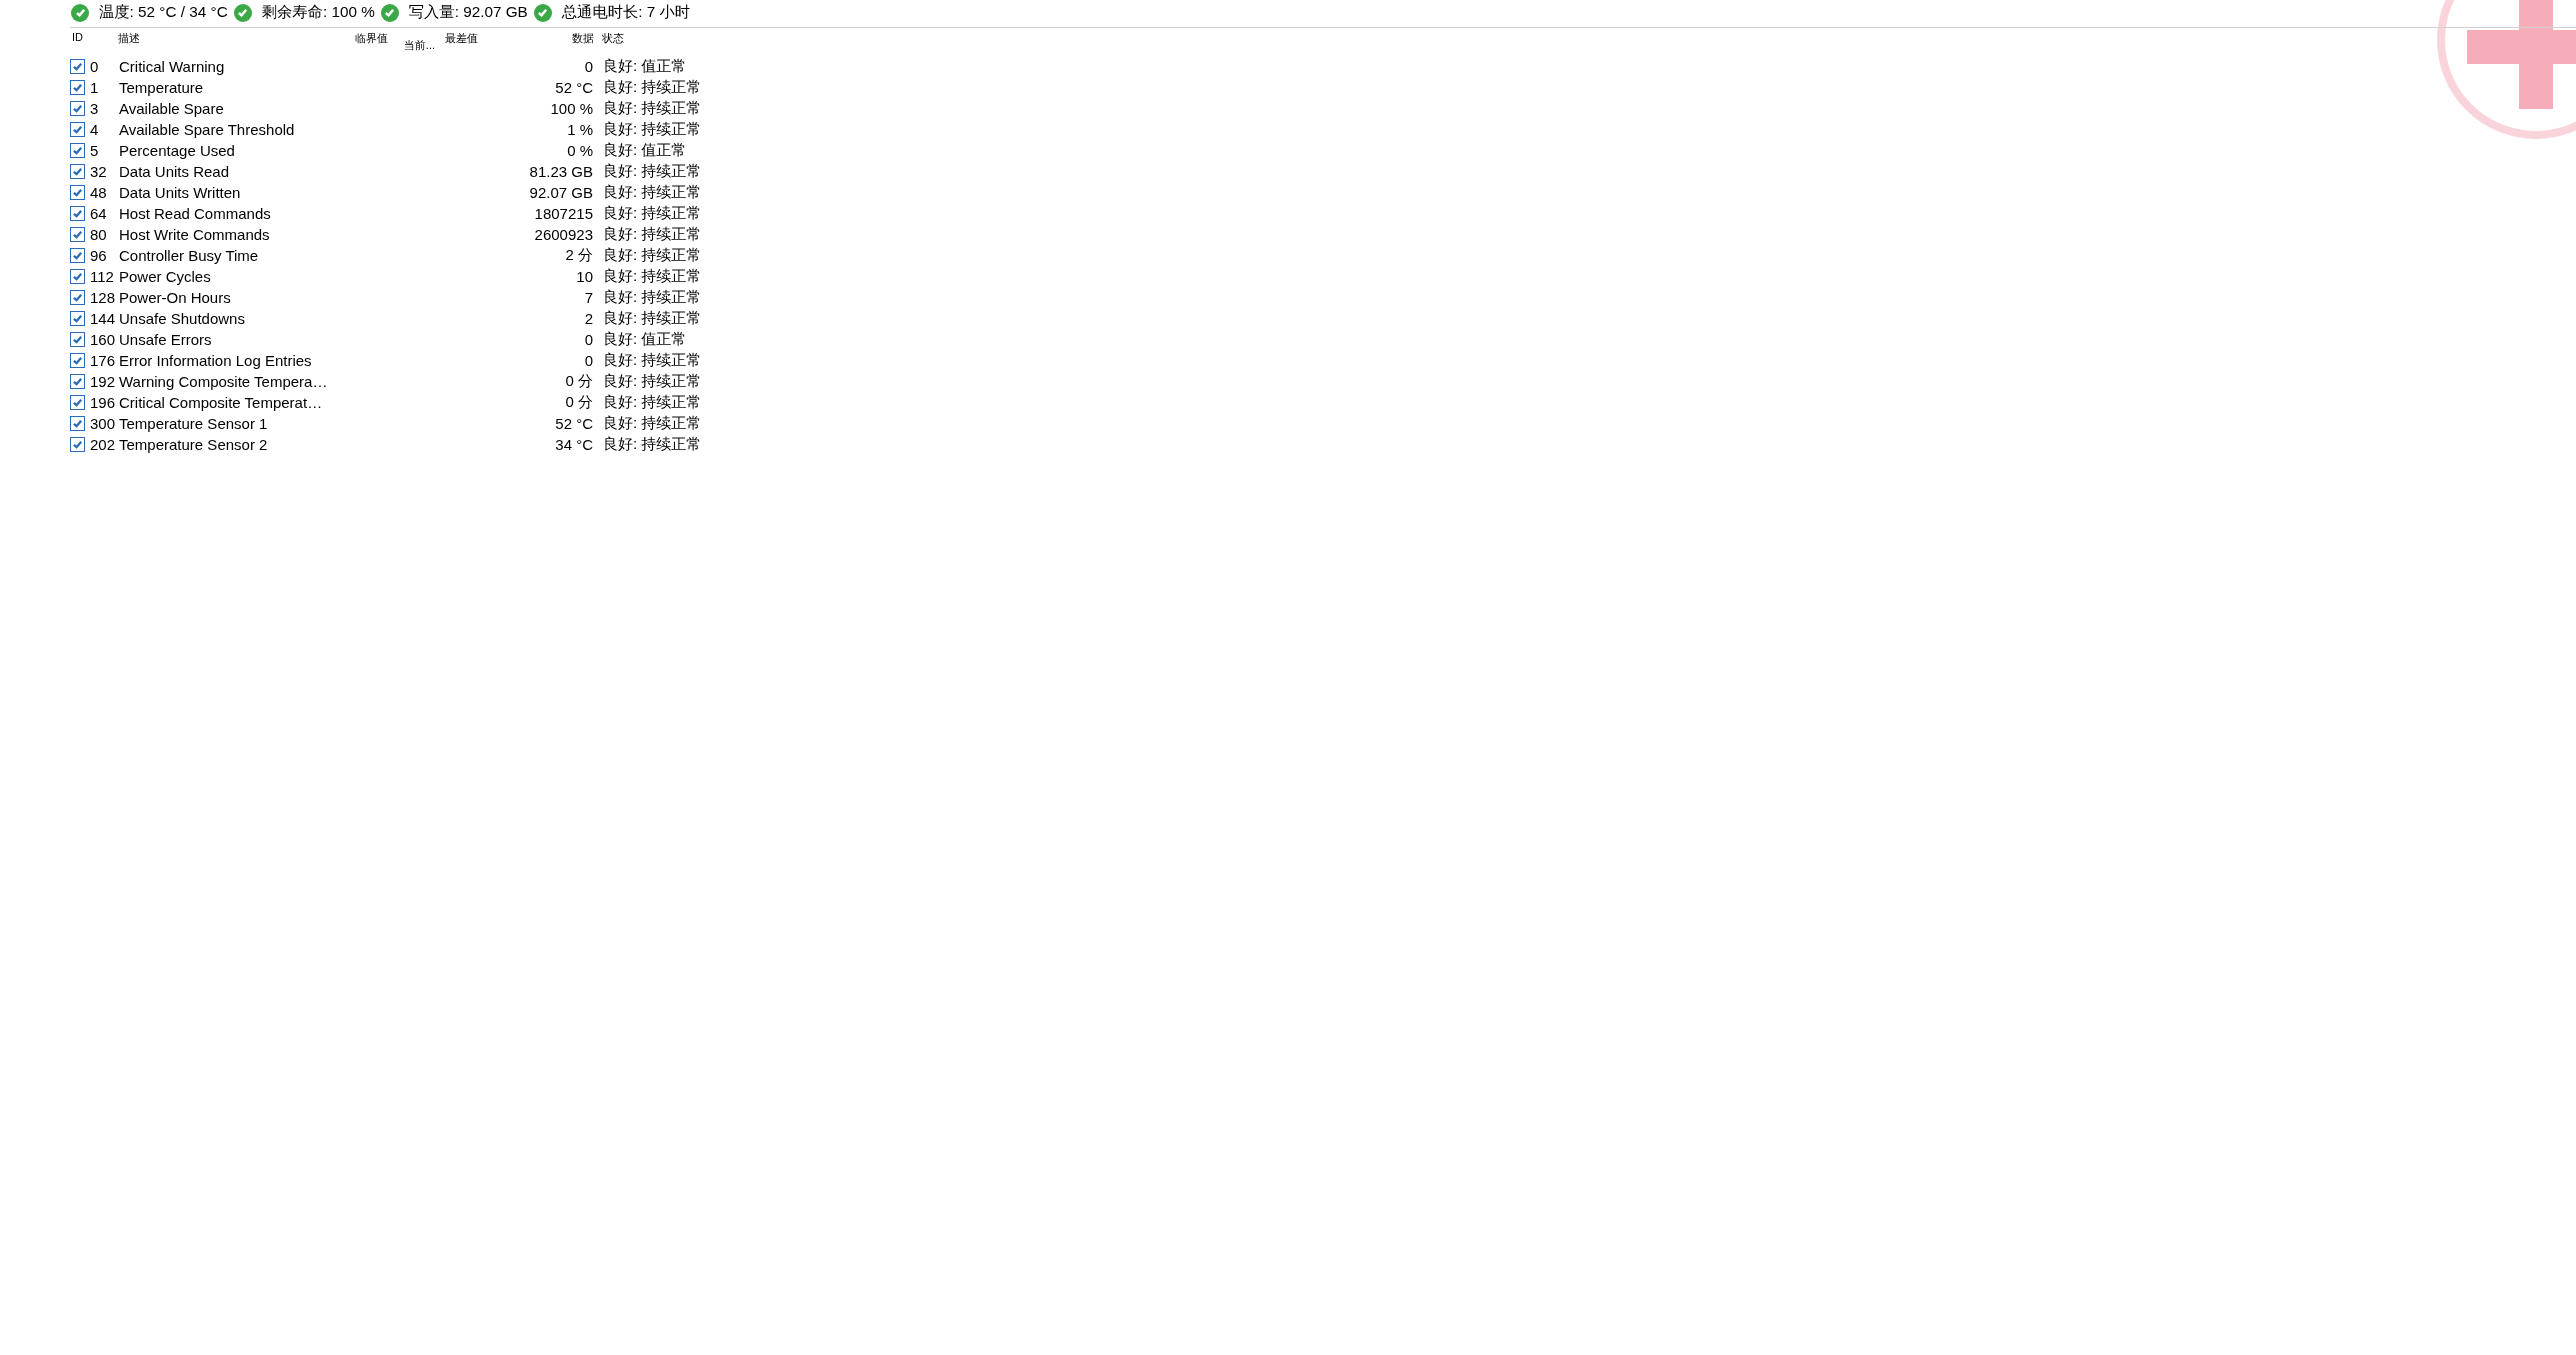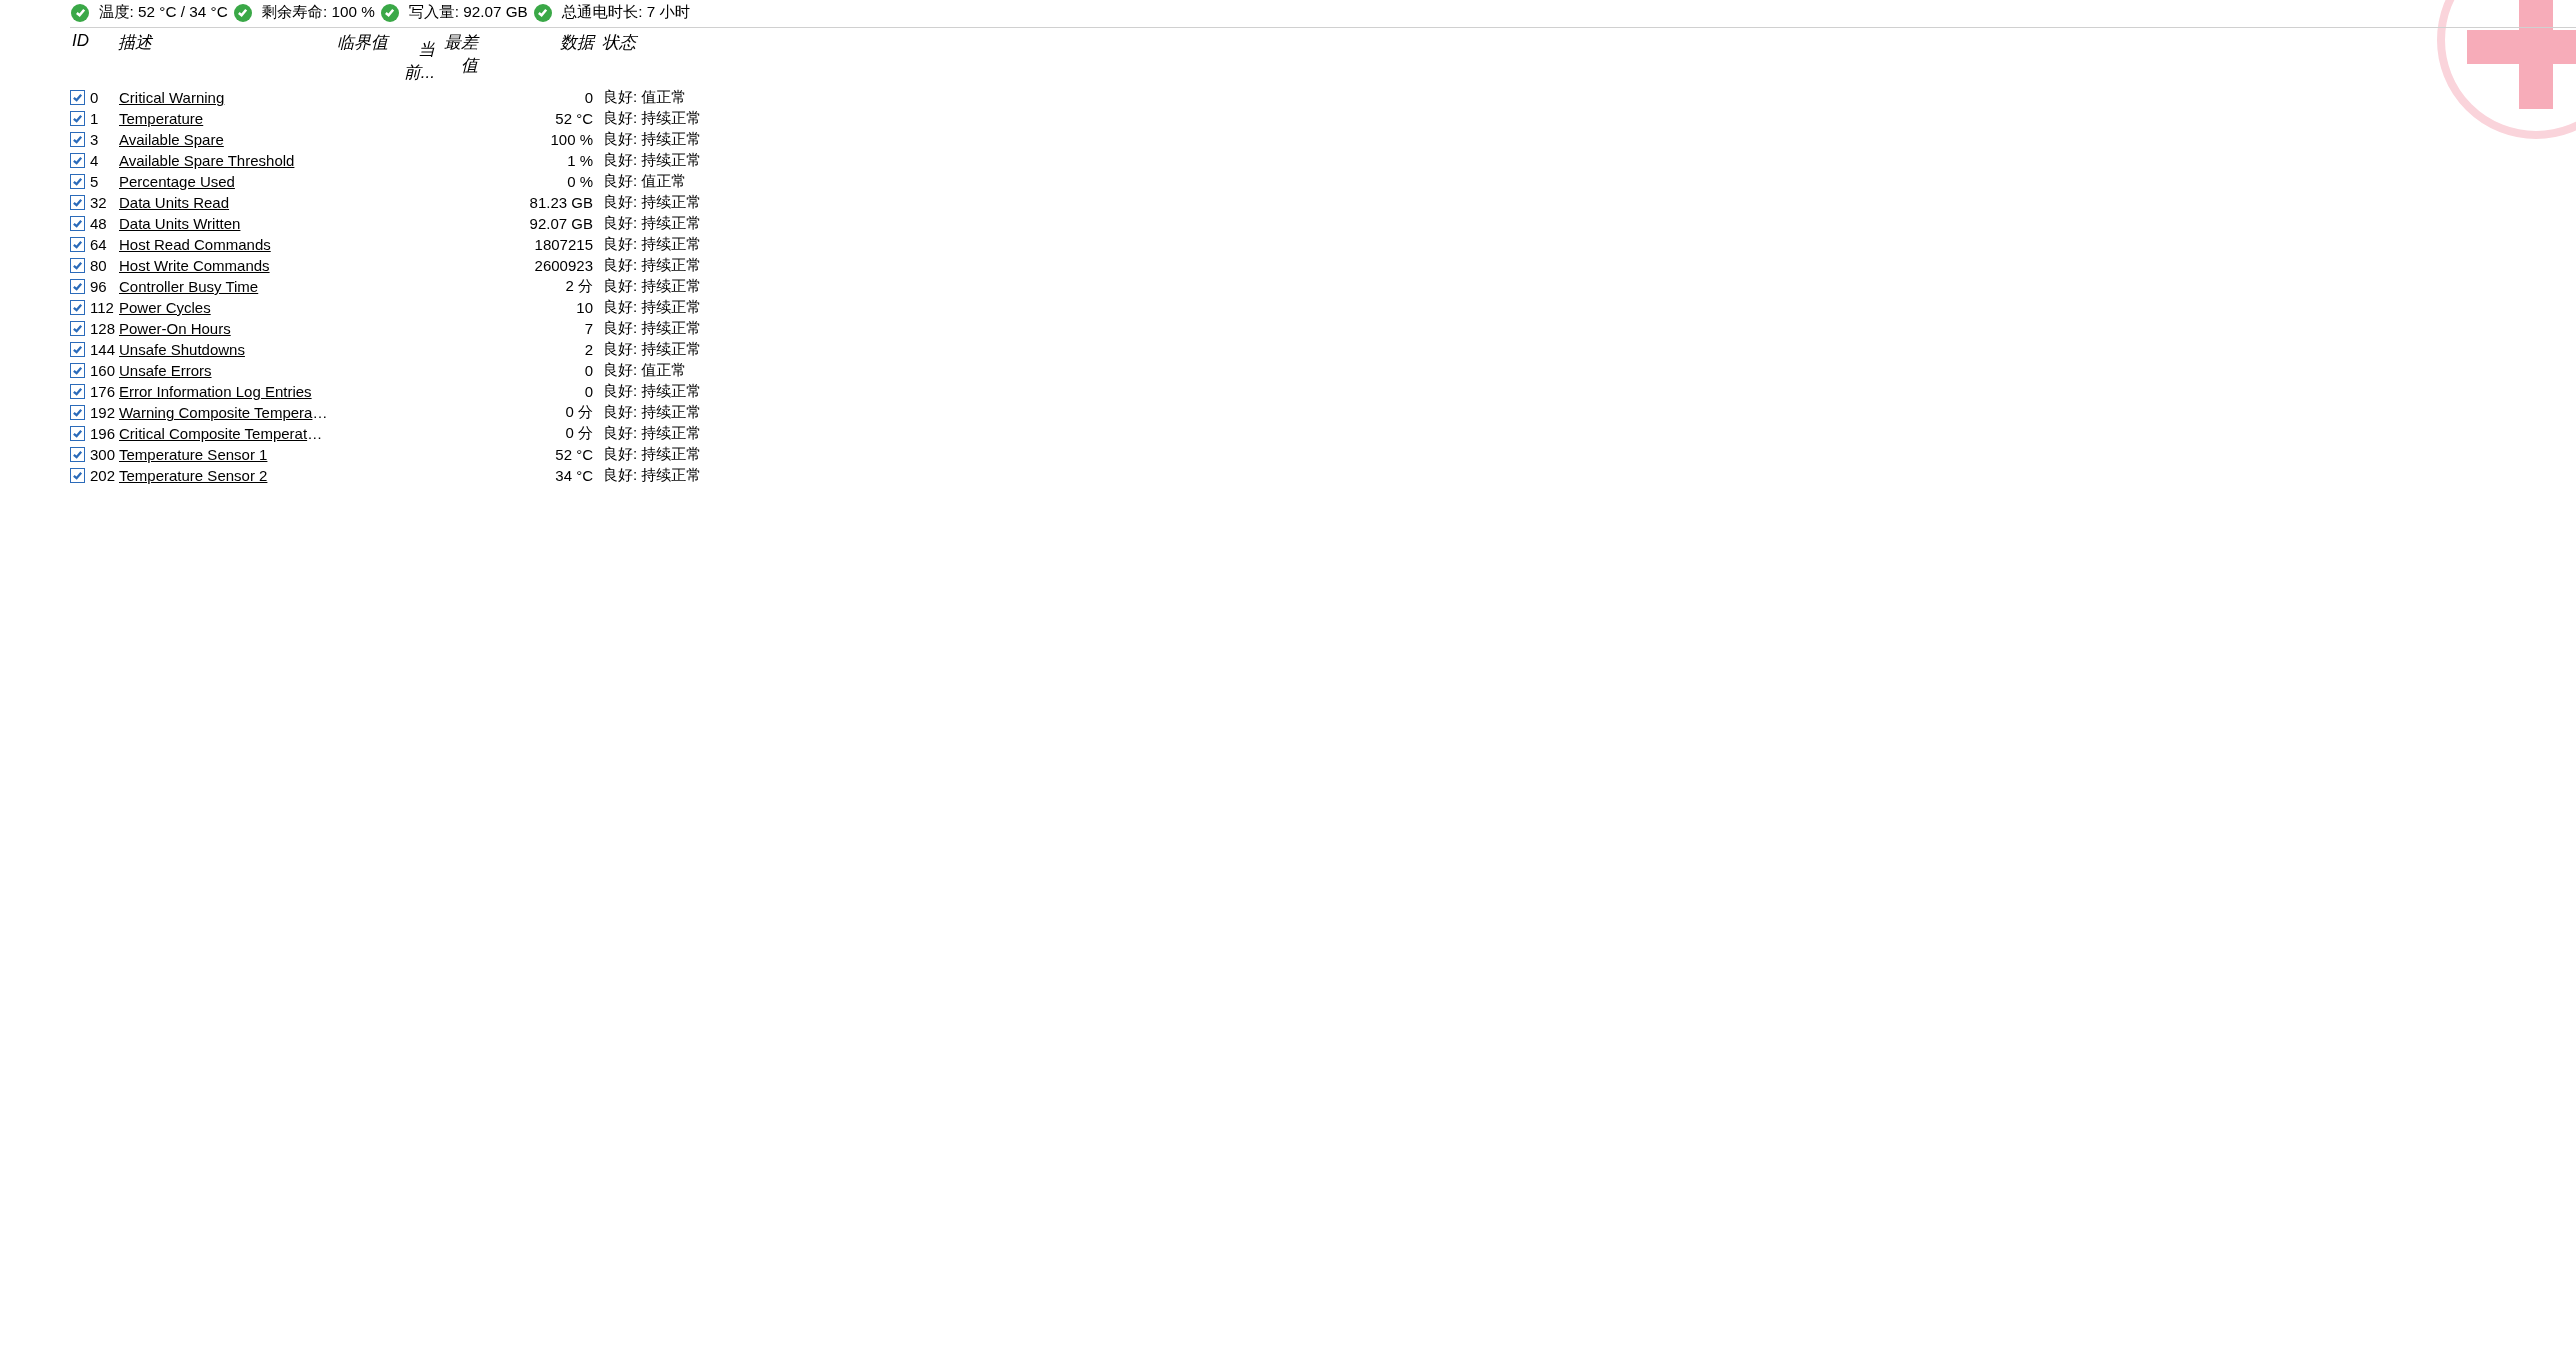--- a/index.html
+++ b/index.html
@@ -48,23 +48,22 @@
       stroke: #ffffff;
       stroke-width: 2.8;
       fill: none;
     }
     .table-section {
       border-top: 1px solid #d0d0d0;
       margin-left: -1px;
     }
     .table-header {
       display: flex;
-      font-size: 17px;
+      font-size: 11px;
       padding: 3px 0;
-      font-style: italic;
     }
     .col-id {
       width: 48px;
       padding-left: 2px;
     }
     .col-desc {
       width: 211px;
     }
     .col-threshold {
       width: 59px;
@@ -121,21 +120,20 @@
     }
     .row-id {
       width: 29px;
       padding-left: 0;
     }
     .row-desc {
       width: 211px;
       white-space: nowrap;
       overflow: hidden;
       text-overflow: ellipsis;
-      text-decoration: underline;
     }
     .row-threshold {
       width: 59px;
       text-align: right;
     }
     .row-current {
       width: 47px;
       text-align: right;
     }
     .row-worst {

